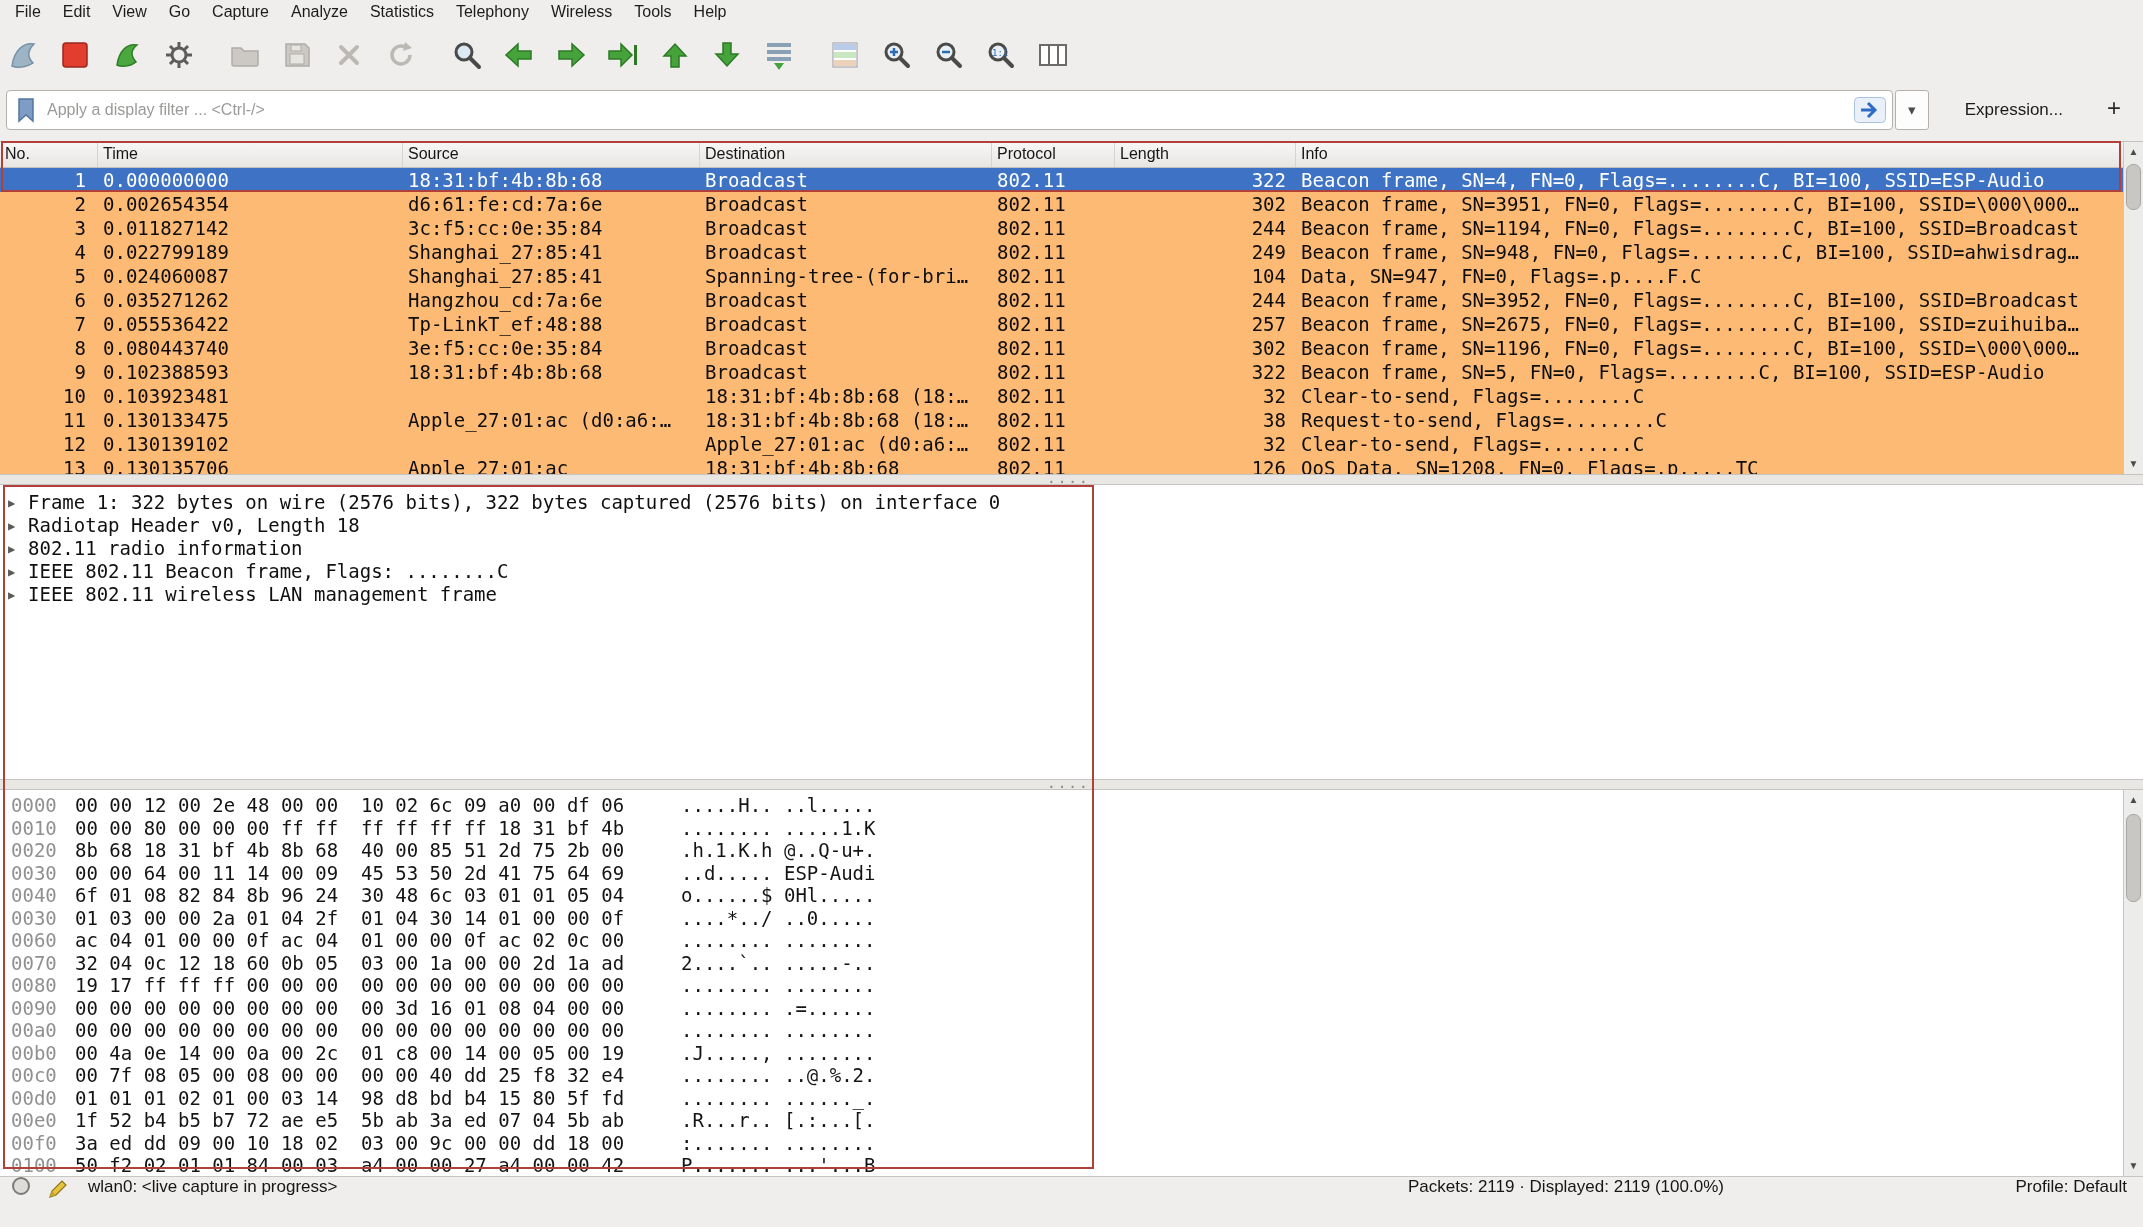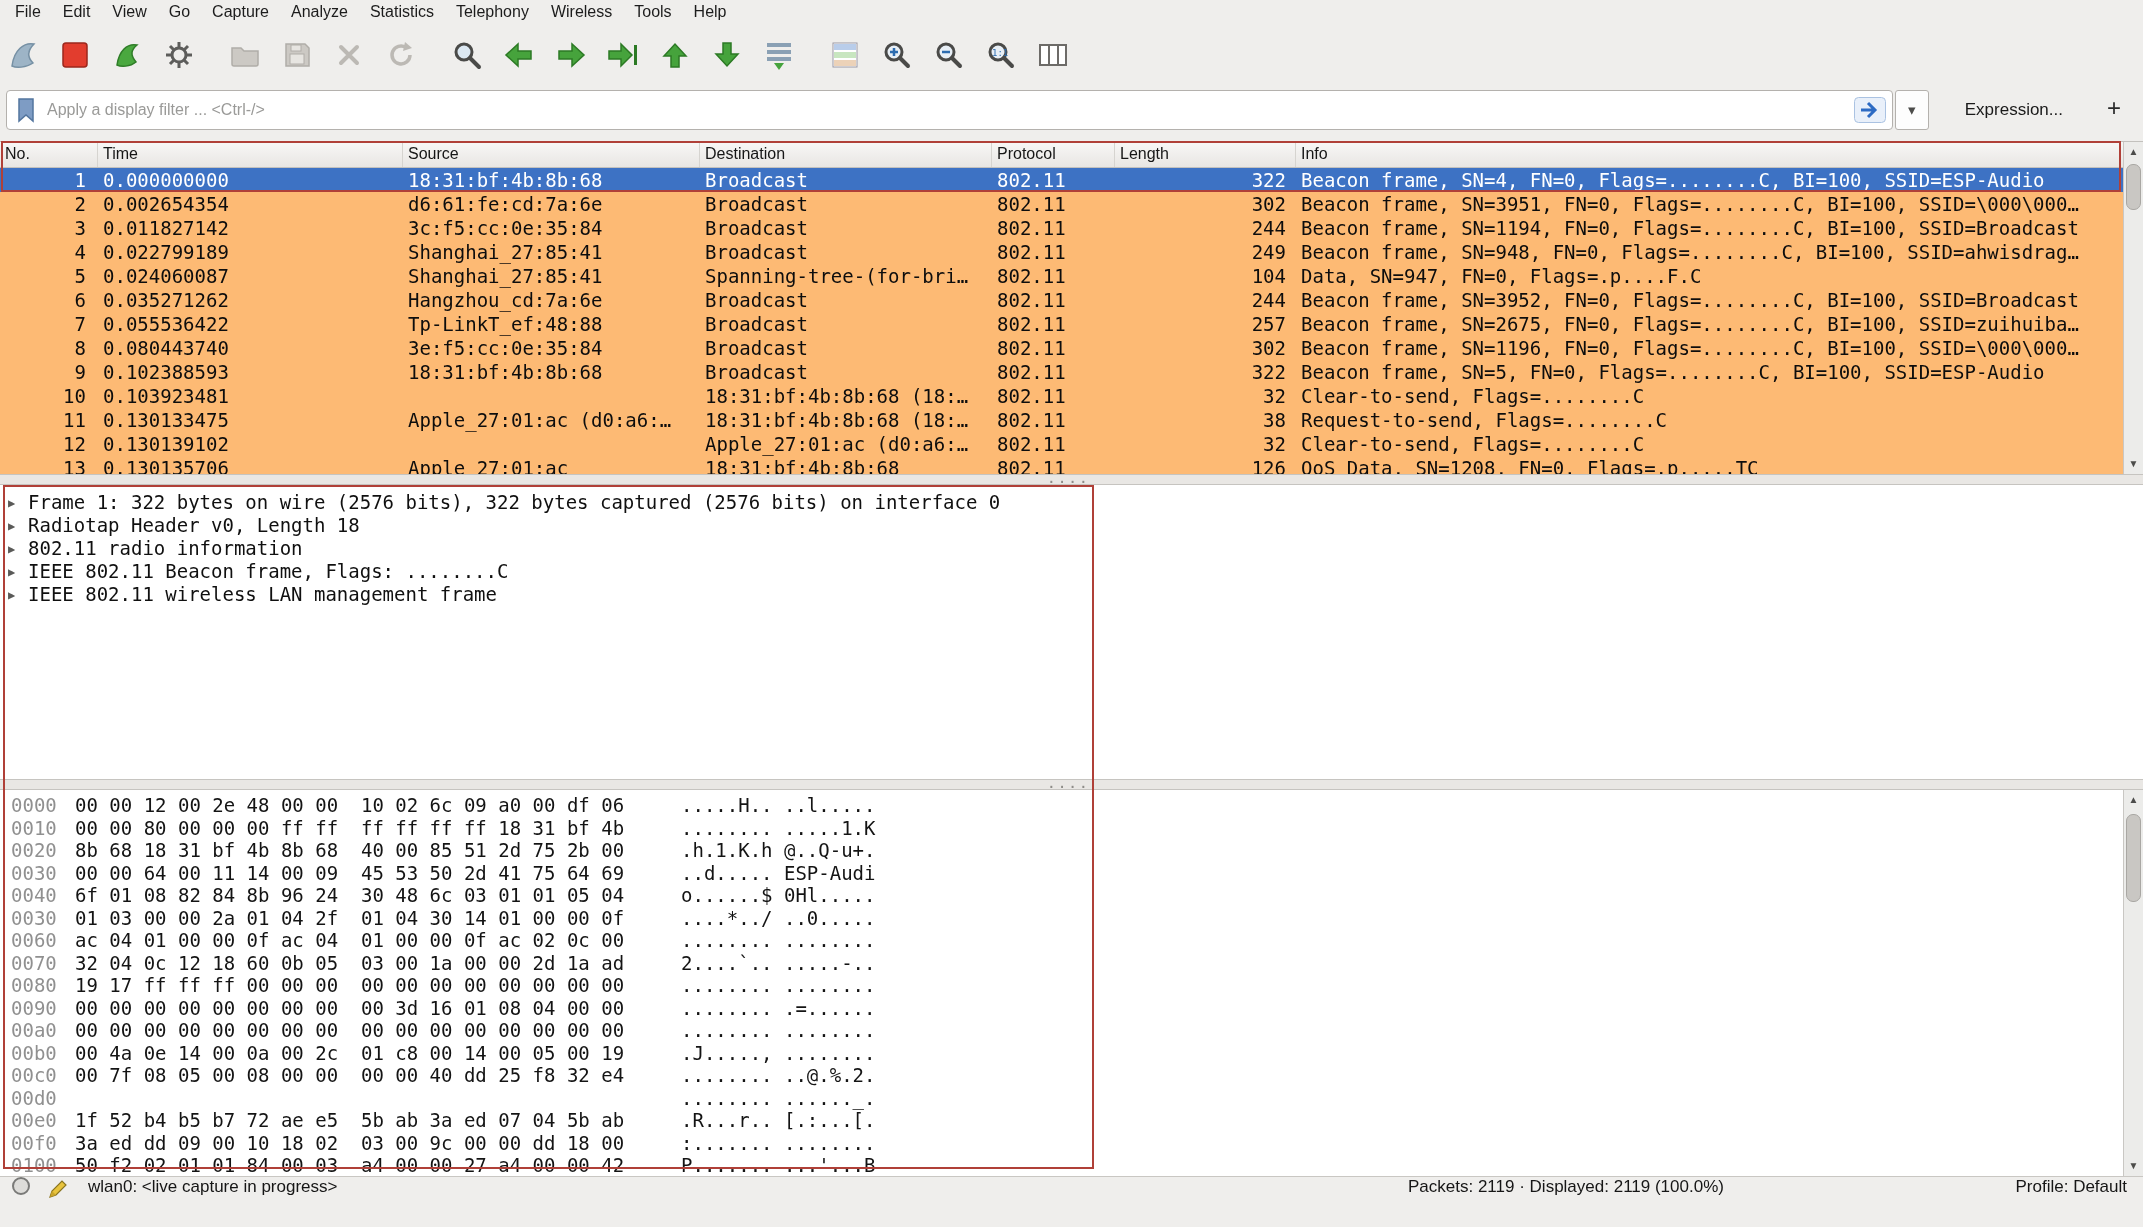--- a/index.html
+++ b/index.html
@@ -396,21 +396,21 @@
     <div class="hexrow"><span class="off">0030</span><span class="hx">00 00 64 00 11 14 00 09  45 53 50 2d 41 75 64 69</span><span class="asc">..d..... ESP-Audi</span></div>
     <div class="hexrow"><span class="off">0040</span><span class="hx">6f 01 08 82 84 8b 96 24  30 48 6c 03 01 01 05 04</span><span class="asc">o......$ 0Hl.....</span></div>
     <div class="hexrow"><span class="off">0030</span><span class="hx">01 03 00 00 2a 01 04 2f  01 04 30 14 01 00 00 0f</span><span class="asc">....*../ ..0.....</span></div>
     <div class="hexrow"><span class="off">0060</span><span class="hx">ac 04 01 00 00 0f ac 04  01 00 00 0f ac 02 0c 00</span><span class="asc">........ ........</span></div>
     <div class="hexrow"><span class="off">0070</span><span class="hx">32 04 0c 12 18 60 0b 05  03 00 1a 00 00 2d 1a ad</span><span class="asc">2....`.. .....-..</span></div>
     <div class="hexrow"><span class="off">0080</span><span class="hx">19 17 ff ff ff 00 00 00  00 00 00 00 00 00 00 00</span><span class="asc">........ ........</span></div>
     <div class="hexrow"><span class="off">0090</span><span class="hx">00 00 00 00 00 00 00 00  00 3d 16 01 08 04 00 00</span><span class="asc">........ .=......</span></div>
     <div class="hexrow"><span class="off">00a0</span><span class="hx">00 00 00 00 00 00 00 00  00 00 00 00 00 00 00 00</span><span class="asc">........ ........</span></div>
     <div class="hexrow"><span class="off">00b0</span><span class="hx">00 4a 0e 14 00 0a 00 2c  01 c8 00 14 00 05 00 19</span><span class="asc">.J....., ........</span></div>
     <div class="hexrow"><span class="off">00c0</span><span class="hx">00 7f 08 05 00 08 00 00  00 00 40 dd 25 f8 32 e4</span><span class="asc">........ ..@.%.2.</span></div>
-    <div class="hexrow"><span class="off">00d0</span><span class="asc">........ ......_.</span></div>
+    <div class="hexrow"><span class="off">00d0</span><span class="hx">01 01 01 02 01 00 03 14  98 d8 bd b4 15 80 5f fd</span><span class="asc">........ ......_.</span></div>
     <div class="hexrow"><span class="off">00e0</span><span class="hx">1f 52 b4 b5 b7 72 ae e5  5b ab 3a ed 07 04 5b ab</span><span class="asc">.R...r.. [.:...[.</span></div>
     <div class="hexrow"><span class="off">00f0</span><span class="hx">3a ed dd 09 00 10 18 02  03 00 9c 00 00 dd 18 00</span><span class="asc">:....... ........</span></div>
     <div class="hexrow"><span class="off">0100</span><span class="hx">50 f2 02 01 01 84 00 03  a4 00 00 27 a4 00 00 42</span><span class="asc">P....... ...'...B</span></div>
 
     <div class="vscroll">
       <span class="sarrow up">▲</span>
       <span class="sarrow down">▼</span>
       <span class="sthumb" style="top:24px;height:88px;"></span>
     </div>
   </div>

